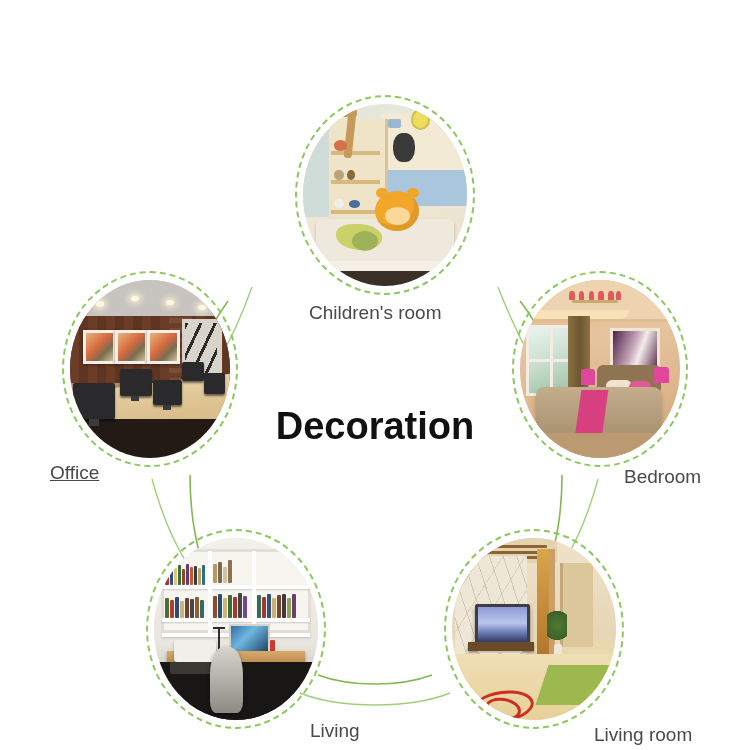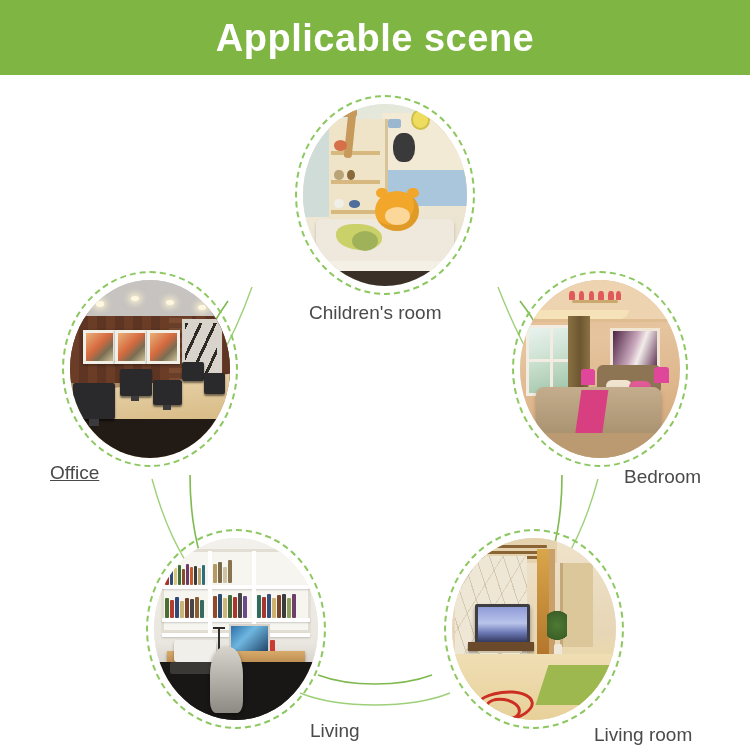--- a/index.html
+++ b/index.html
@@ -169,23 +169,20 @@
   .liv-floor{position:absolute;left:0;top:64%;width:100%;height:36%;background:linear-gradient(180deg,#f0deb4 0%,#e7d099 100%);}
   .liv-green{position:absolute;left:55%;top:70%;width:38%;height:22%;background:#9db84e;transform:skewX(-18deg);}
   .liv-rug{position:absolute;left:12%;top:84%;width:34%;height:14%;border:3px solid #cc2f22;border-radius:50%;transform:rotate(-8deg);}
   .liv-rug2{position:absolute;left:20%;top:88%;width:18%;height:9%;border:3px solid #cc2f22;border-radius:50%;transform:rotate(10deg);}
 </style>
 </head>
 <body>
 
 <div id="stage">
 
-  <div class="header">
-    <div class="header-title">Applicable scene</div>
-  </div>
 
   <div class="diagram">
 
     <svg class="svg-layer" viewBox="0 0 750 675">
       <g fill="none" stroke="#7fb94f" stroke-width="1.6">
 
         <path d="M 228 226 C 205 258 190 295 186 332"></path>
         <path d="M 520 226 C 545 258 560 296 564 334"></path>
         <path d="M 190 400 C 190 452 200 490 216 520"></path>
         <path d="M 562 400 C 562 452 552 490 536 520"></path>
@@ -417,15 +414,16 @@
           <div class="off-monstand" style="left:38%;top:65%;width:5%;height:3%"></div>
           <div class="off-mon" style="left:52%;top:56%;width:18%;height:14%"></div>
           <div class="off-monstand" style="left:58%;top:70%;width:5%;height:3%"></div>
           <div class="off-mon" style="left:70%;top:46%;width:14%;height:11%"></div>
           <div class="off-mon" style="left:84%;top:52%;width:13%;height:12%"></div>
         </div>
       </div>
       <div class="node-label" style="left:-12px;top:192px;text-decoration:underline;">Office</div>
     </div>
 
+    <div class="center-caption">Decoration</div>
 
   </div>
 </div>
 
 </body></html>

